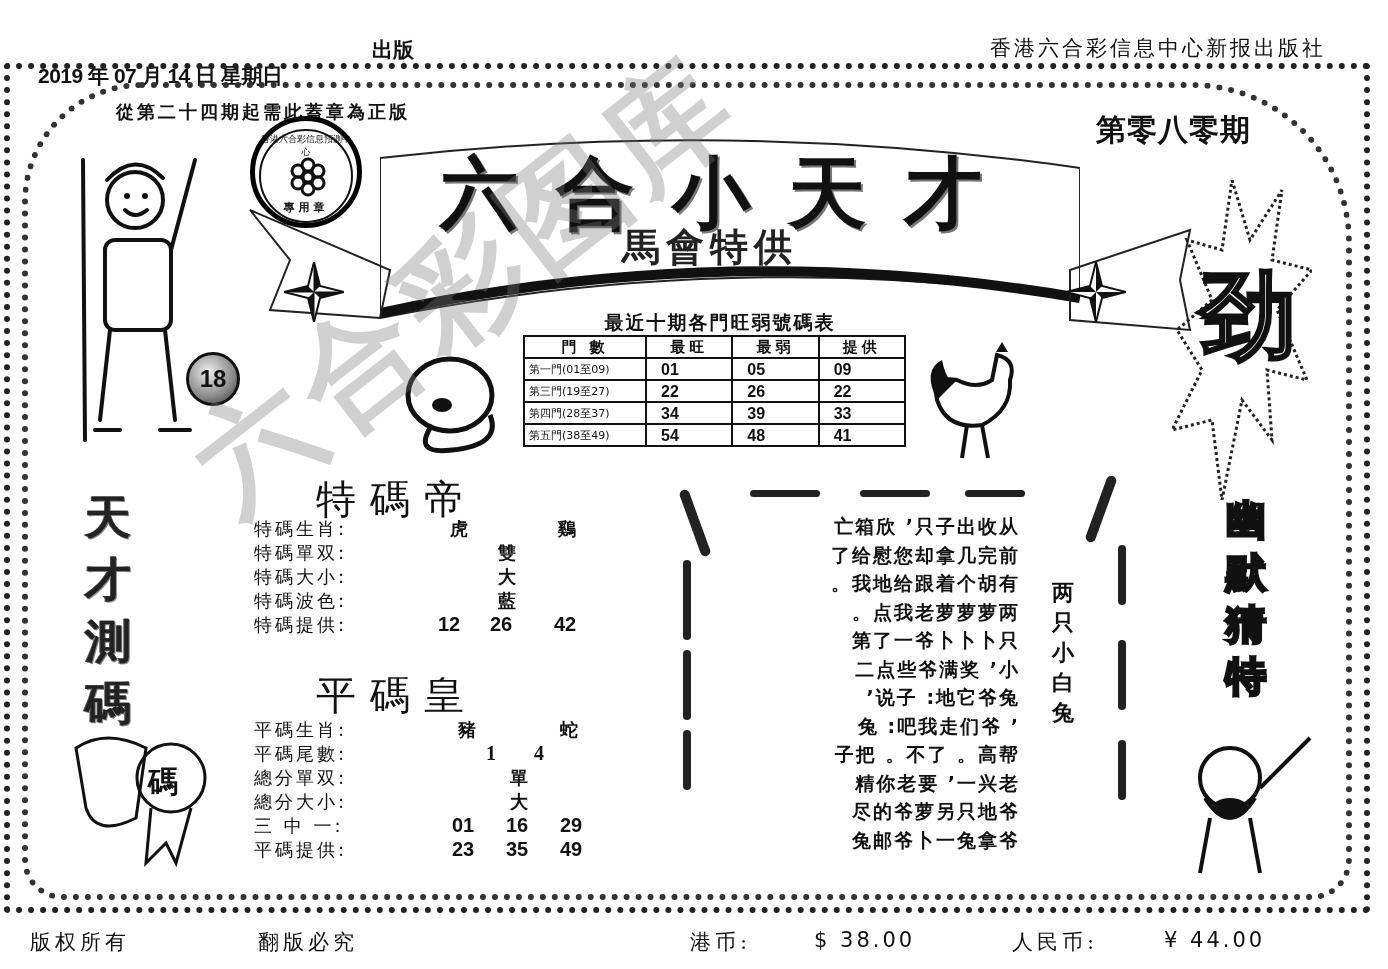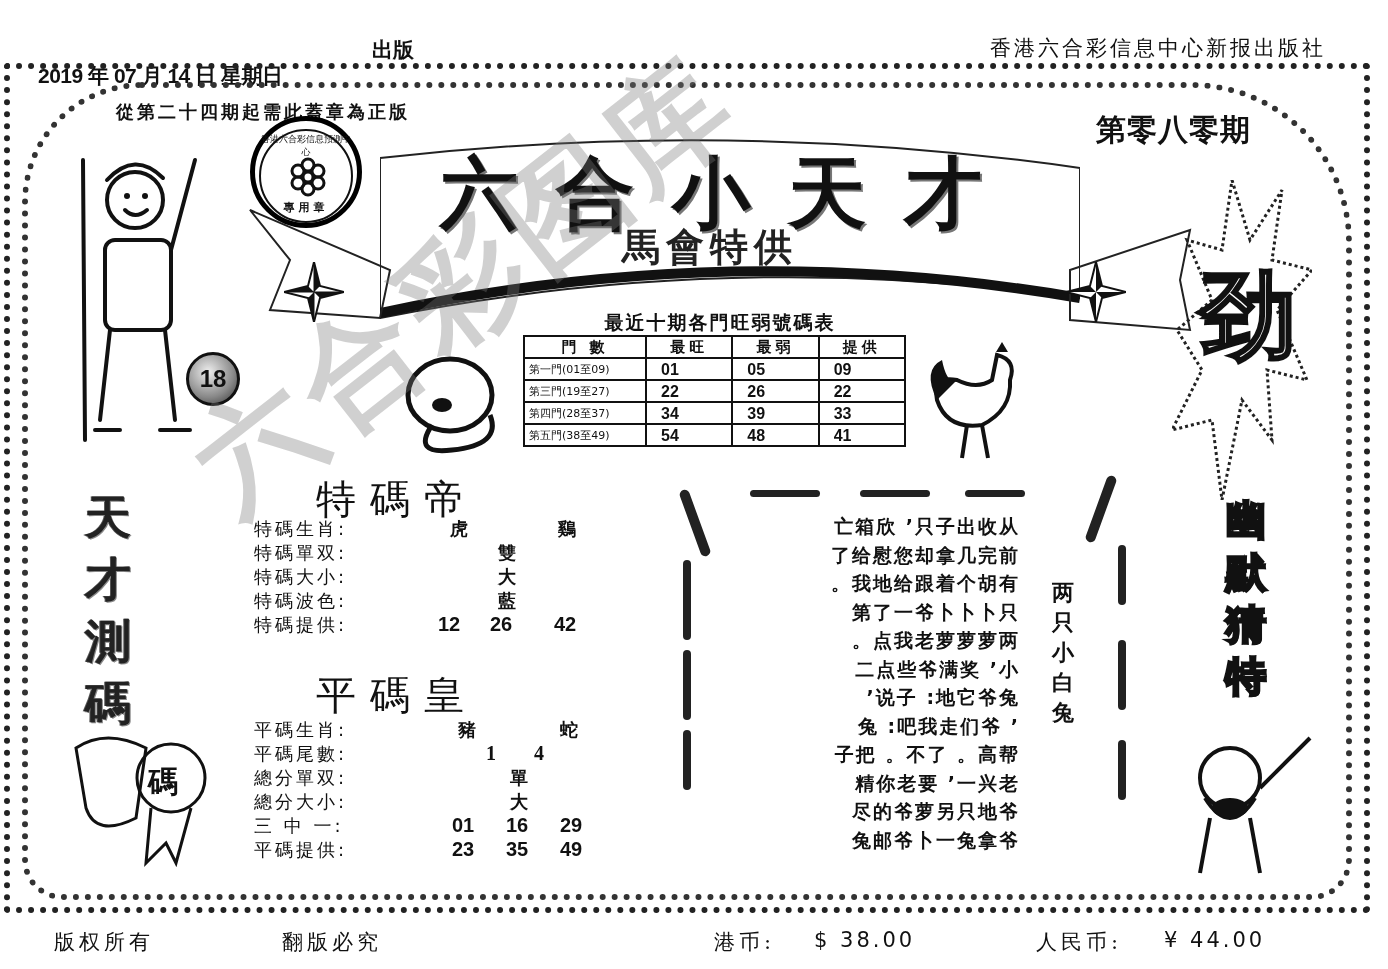--- a/index.html
+++ b/index.html
@@ -67,21 +67,21 @@
 
   
   .vtext-left { left: 58px; top: 486px; width: 100px; font: bold 46px "DejaVu Serif", serif; line-height: 62px; text-align: center; color: #222; text-shadow: 1px 1px 0 #888, -1px 0 0 #555; }
   .vtext-right { left: 1186px; top: 494px; width: 120px; font: bold 40px "DejaVu Serif", serif; line-height: 52px; text-align: center;
     color: #fff; -webkit-text-stroke: 3px #111; text-shadow: 1px 1px 0 #111; }
   .burst { left: 1172px; top: 180px; width: 140px; height: 320px; }
   .burst-char { left: 1200px; top: 252px; width: 90px; text-align: center; font: bold 96px "DejaVu Serif", serif;
     color: #fff; -webkit-text-stroke: 3px #111; }
 
   
-  .ft { top: 928px; font: 21px "DejaVu Serif", serif; letter-spacing: 4px; margin-left: 24px; }
+  .ft { top: 928px; font: 21px "DejaVu Serif", serif; letter-spacing: 4px; }
   .ft-price { top: 928px; font: 21px "DejaVu Sans", sans-serif; letter-spacing: 3px; }
 
   
   .wm { left: 160px; top: 420px; font: bold 120px "DejaVu Sans", sans-serif; color: rgba(120,120,120,0.35);
     transform: rotate(-38deg); transform-origin: left top; white-space: nowrap; pointer-events: none; letter-spacing: 10px; }
 
   .ball { left: 186px; top: 352px; width: 54px; height: 54px; border-radius: 50%;
     background: radial-gradient(circle at 40% 35%, #eee, #888 60%, #333);
     border: 3px solid #111; display: flex; align-items: center; justify-content: center;
     font: bold 24px "Liberation Sans", sans-serif; color: #111; }
@@ -320,22 +320,22 @@
 <div class="abs stroke" style="left:683px;top:650px;width:8px;height:70px"></div>
 <div class="abs stroke" style="left:683px;top:730px;width:8px;height:60px"></div>
 <div class="abs stroke" style="left:1118px;top:545px;width:8px;height:60px"></div>
 <div class="abs stroke" style="left:1118px;top:640px;width:8px;height:70px"></div>
 <div class="abs stroke" style="left:1118px;top:740px;width:8px;height:60px"></div>
 
 <div class="abs poem">
   <div>亡箱欣 ’只子出收从</div>
   <div>了给慰您却拿几完前</div>
   <div>。我地给跟着个胡有</div>
+  <div>。点我老萝萝萝两</div>
   <div>第了一爷卜卜卜只</div>
-  <div>。点我老萝萝萝两</div>
   <div>二点些爷满奖 ’小</div>
   <div>’说子 :地它爷兔</div>
   <div>兔 :吧我走们爷 ’</div>
   <div>子把 。不了 。高帮</div>
   <div>精你老要 ’一兴老</div>
   <div>尽的爷萝另只地爷</div>
   <div>兔邮爷卜一兔拿爷</div>
 </div>
 <div class="abs poem-answer">
   <div>两</div>

